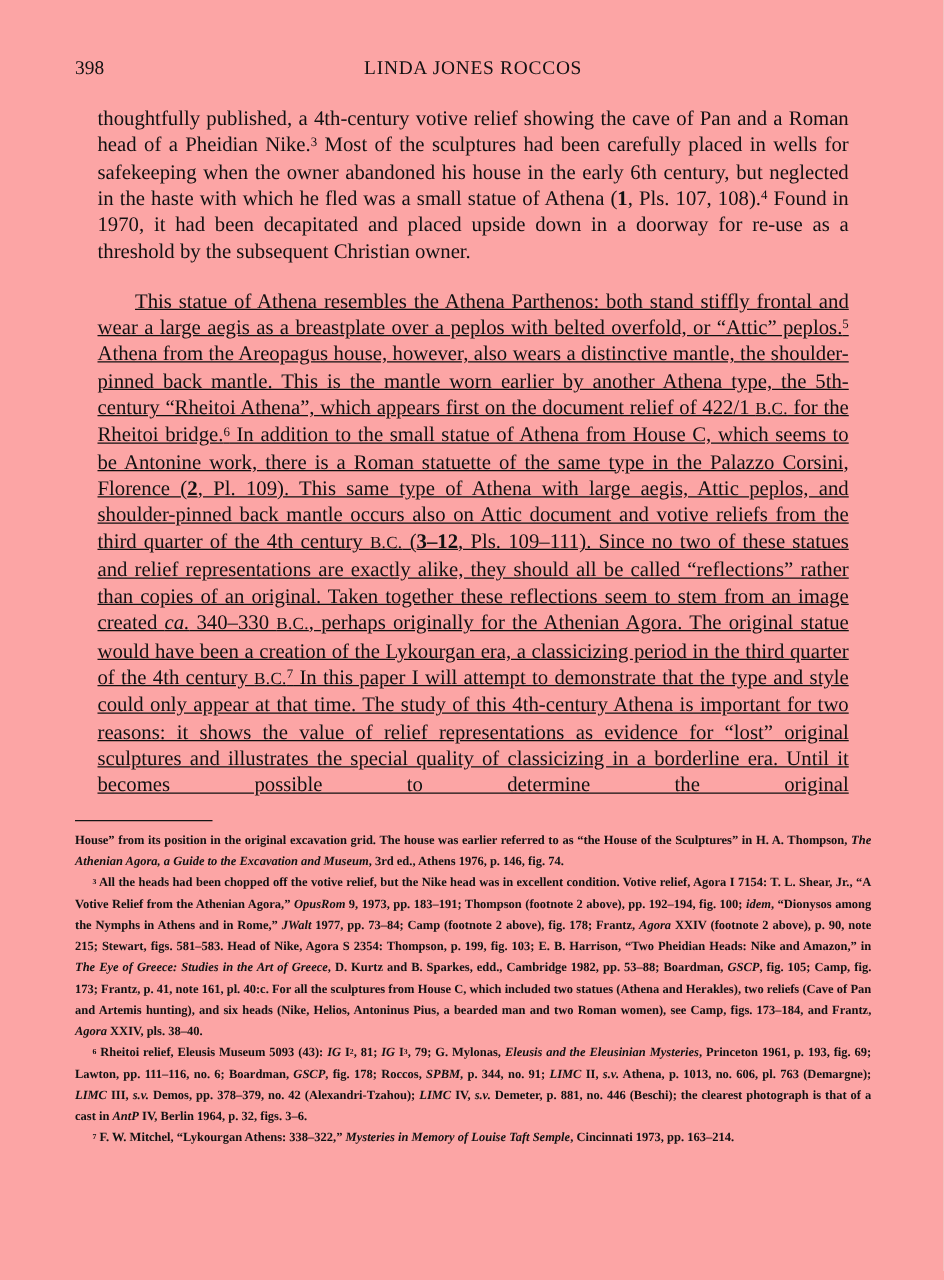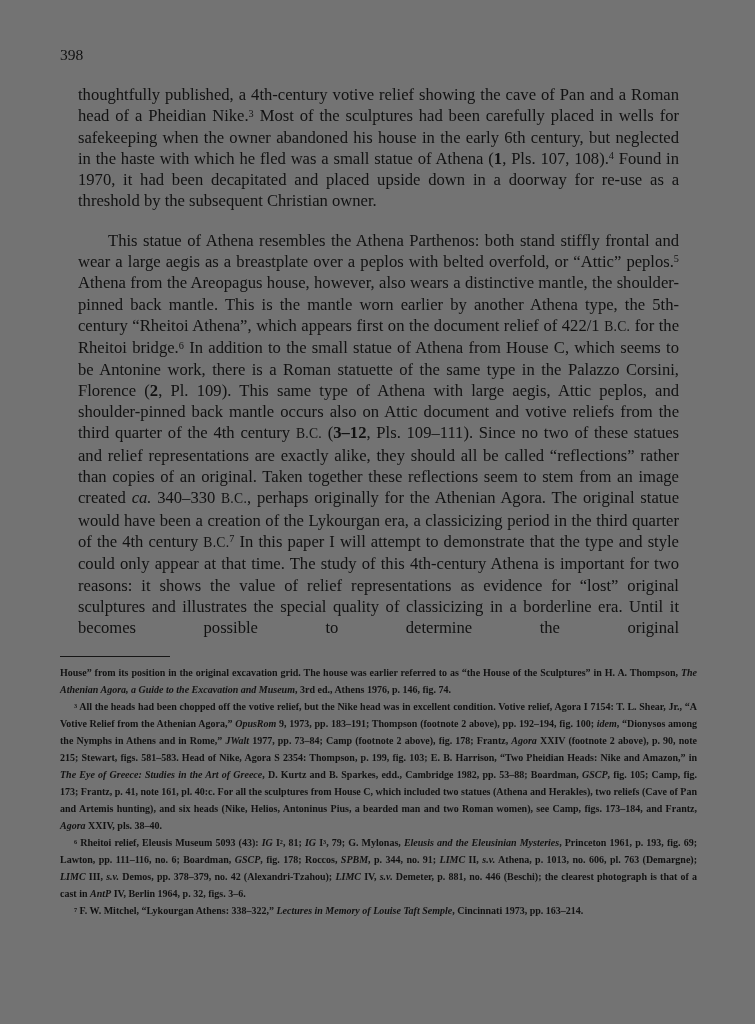--- a/index.html
+++ b/index.html
@@ -1,20 +1,20 @@
 <!DOCTYPE html>
 <html lang="en"><head>
 <meta charset="utf-8">
 <style>
   html,body { margin:0; padding:0; background:#e8e8e8; }
   .page {
     position:relative;
     width:755px; height:1024px;
     margin:0 auto;
-    background:#737373;
+    background:#fca5a5;
     color:#111;
     font-family:"Liberation Serif", serif;
     box-sizing:border-box;
     padding:46px 58px 0 60px;
     overflow:hidden;
   }
   .running-header {
     position:relative;
     height:20px;
     margin-bottom:17px;
@@ -26,21 +26,21 @@
     text-align:center;
     letter-spacing:0.6px;
   }
   .article-body {
     font-size:16.6px;
     line-height:21.3px;
     text-align:justify;
   }
   .article-body p { margin:18px; }
   .article-body p.indent { text-indent:30px; }
-  .article-body p.jlast { text-align-last:justify; }
+  .article-body p.jlast { text-align-last:justify;text-decoration:underline; }
   .footnote-rule {
     width:110px;
     border:0;
     border-top:1.6px solid #151515;
     margin:10px 0 7px 0;
   }
   .footnotes {
     font-size:10px;
     line-height:17px;
     text-align:justify;
@@ -58,28 +58,29 @@
   em { font-style:italic; }
   strong { font-weight:bold; }
   .sc { font-size:0.82em; letter-spacing:0.02em; }
 </style>
 </head>
 <body>
 
 <div class="page">
   <header class="running-header">
     <span class="page-number">398</span>
+    <span class="running-head">LINDA JONES ROCCOS</span>
   </header>
 
   <main class="article-body" id="body-paragraphs">
       <p class="">thoughtfully published, a 4th-century votive relief showing the cave of Pan and a Roman head of a Pheidian Nike.<sup>3</sup> Most of the sculptures had been carefully placed in wells for safekeeping when the owner abandoned his house in the early 6th century, but neglected in the haste with which he fled was a small statue of Athena (<strong>1</strong>, Pls. 107, 108).<sup>4</sup> Found in 1970, it had been decapitated and placed upside down in a doorway for re-use as a threshold by the subsequent Christian owner.</p>
       <p class="indent jlast">This statue of Athena resembles the Athena Parthenos: both stand stiffly frontal and wear a large aegis as a breastplate over a peplos with belted overfold, or “Attic” peplos.<sup>5</sup> Athena from the Areopagus house, however, also wears a distinctive mantle, the shoulder-pinned back mantle. This is the mantle worn earlier by another Athena type, the 5th-century “Rheitoi Athena”, which appears first on the document relief of 422/1 <span class="sc">B.C.</span> for the Rheitoi bridge.<sup>6</sup> In addition to the small statue of Athena from House C, which seems to be Antonine work, there is a Roman statuette of the same type in the Palazzo Corsini, Florence (<strong>2</strong>, Pl. 109). This same type of Athena with large aegis, Attic peplos, and shoulder-pinned back mantle occurs also on Attic document and votive reliefs from the third quarter of the 4th century <span class="sc">B.C.</span> (<strong>3–12</strong>, Pls. 109–111). Since no two of these statues and relief representations are exactly alike, they should all be called “reflections” rather than copies of an original. Taken together these reflections seem to stem from an image created <em>ca.</em> 340–330 <span class="sc">B.C.</span>, perhaps originally for the Athenian Agora. The original statue would have been a creation of the Lykourgan era, a classicizing period in the third quarter of the 4th century <span class="sc">B.C.</span><sup>7</sup> In this paper I will attempt to demonstrate that the type and style could only appear at that time. The study of this 4th-century Athena is important for two reasons: it shows the value of relief representations as evidence for “lost” original sculptures and illustrates the special quality of classicizing in a borderline era. Until it becomes possible to determine the original</p>
     </main>
 
   <hr class="footnote-rule">
 
   <section class="footnotes" id="footnote-list">
       <p class="noindent">House” from its position in the original excavation grid. The house was earlier referred to as “the House of the Sculptures” in H. A. Thompson, <em>The Athenian Agora, a Guide to the Excavation and Museum</em>, 3rd ed., Athens 1976, p. 146, fig. 74.</p>
       <p><sup>3</sup> All the heads had been chopped off the votive relief, but the Nike head was in excellent condition. Votive relief, Agora I 7154: T. L. Shear, Jr., “A Votive Relief from the Athenian Agora,” <em>OpusRom</em> 9, 1973, pp. 183–191; Thompson (footnote 2 above), pp. 192–194, fig. 100; <em>idem</em>, “Dionysos among the Nymphs in Athens and in Rome,” <em>JWalt</em> 1977, pp. 73–84; Camp (footnote 2 above), fig. 178; Frantz, <em>Agora</em> XXIV (footnote 2 above), p. 90, note 215; Stewart, figs. 581–583. Head of Nike, Agora S 2354: Thompson, p. 199, fig. 103; E. B. Harrison, “Two Pheidian Heads: Nike and Amazon,” in <em>The Eye of Greece: Studies in the Art of Greece</em>, D. Kurtz and B. Sparkes, edd., Cambridge 1982, pp. 53–88; Boardman, <em>GSCP</em>, fig. 105; Camp, fig. 173; Frantz, p. 41, note 161, pl. 40:c. For all the sculptures from House C, which included two statues (Athena and Herakles), two reliefs (Cave of Pan and Artemis hunting), and six heads (Nike, Helios, Antoninus Pius, a bearded man and two Roman women), see Camp, figs. 173–184, and Frantz, <em>Agora</em> XXIV, pls. 38–40.</p>
       <p><sup>6</sup> Rheitoi relief, Eleusis Museum 5093 (43): <em>IG</em> I<sup>2</sup>, 81; <em>IG</em> I<sup>3</sup>, 79; G. Mylonas, <em>Eleusis and the Eleusinian Mysteries</em>, Princeton 1961, p. 193, fig. 69; Lawton, pp. 111–116, no. 6; Boardman, <em>GSCP</em>, fig. 178; Roccos, <em>SPBM</em>, p. 344, no. 91; <em>LIMC</em> II, <em>s.v.</em> Athena, p. 1013, no. 606, pl. 763 (Demargne); <em>LIMC</em> III, <em>s.v.</em> Demos, pp. 378–379, no. 42 (Alexandri-Tzahou); <em>LIMC</em> IV, <em>s.v.</em> Demeter, p. 881, no. 446 (Beschi); the clearest photograph is that of a cast in <em>AntP</em> IV, Berlin 1964, p. 32, figs. 3–6.</p>
-      <p><sup>7</sup> F. W. Mitchel, “Lykourgan Athens: 338–322,” <em>Lectures in Memory of Louise Taft Semple</em>, Cincinnati 1973, pp. 163–214.</p>
+      <p><sup>7</sup> F. W. Mitchel, “Lykourgan Athens: 338–322,” <em>Mysteries in Memory of Louise Taft Semple</em>, Cincinnati 1973, pp. 163–214.</p>
     </section>
 </div>
 
 </body></html>

